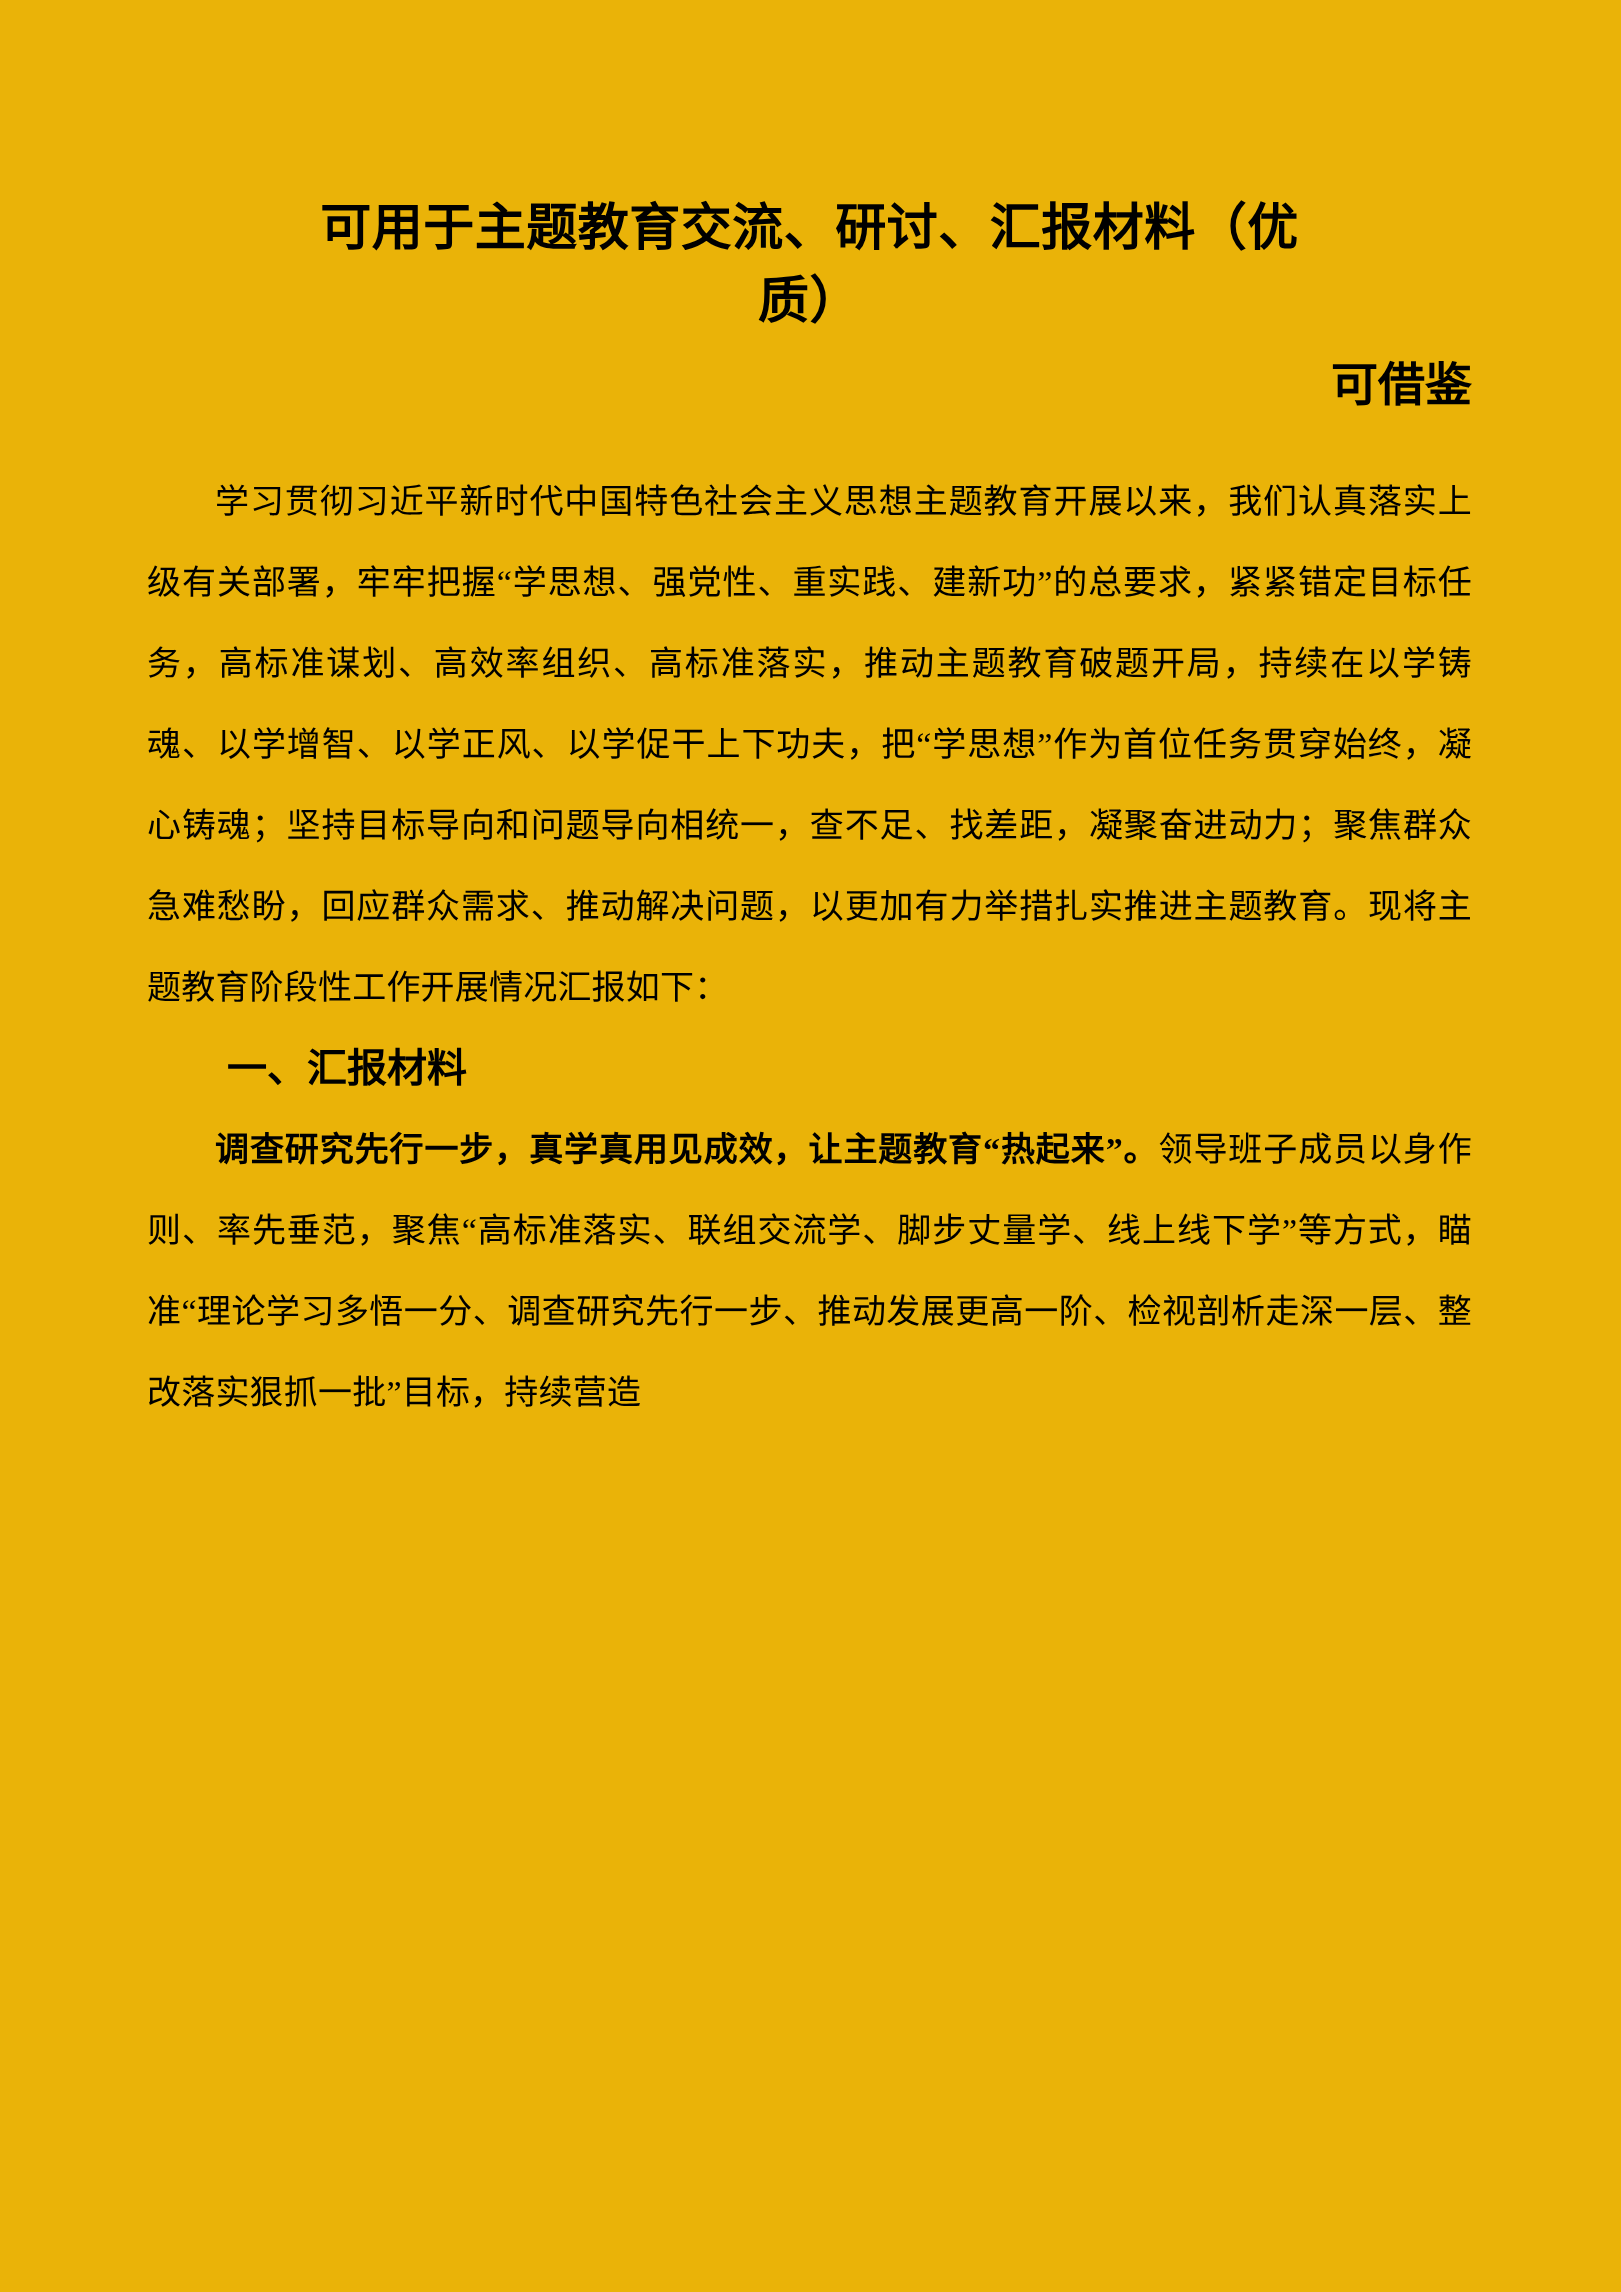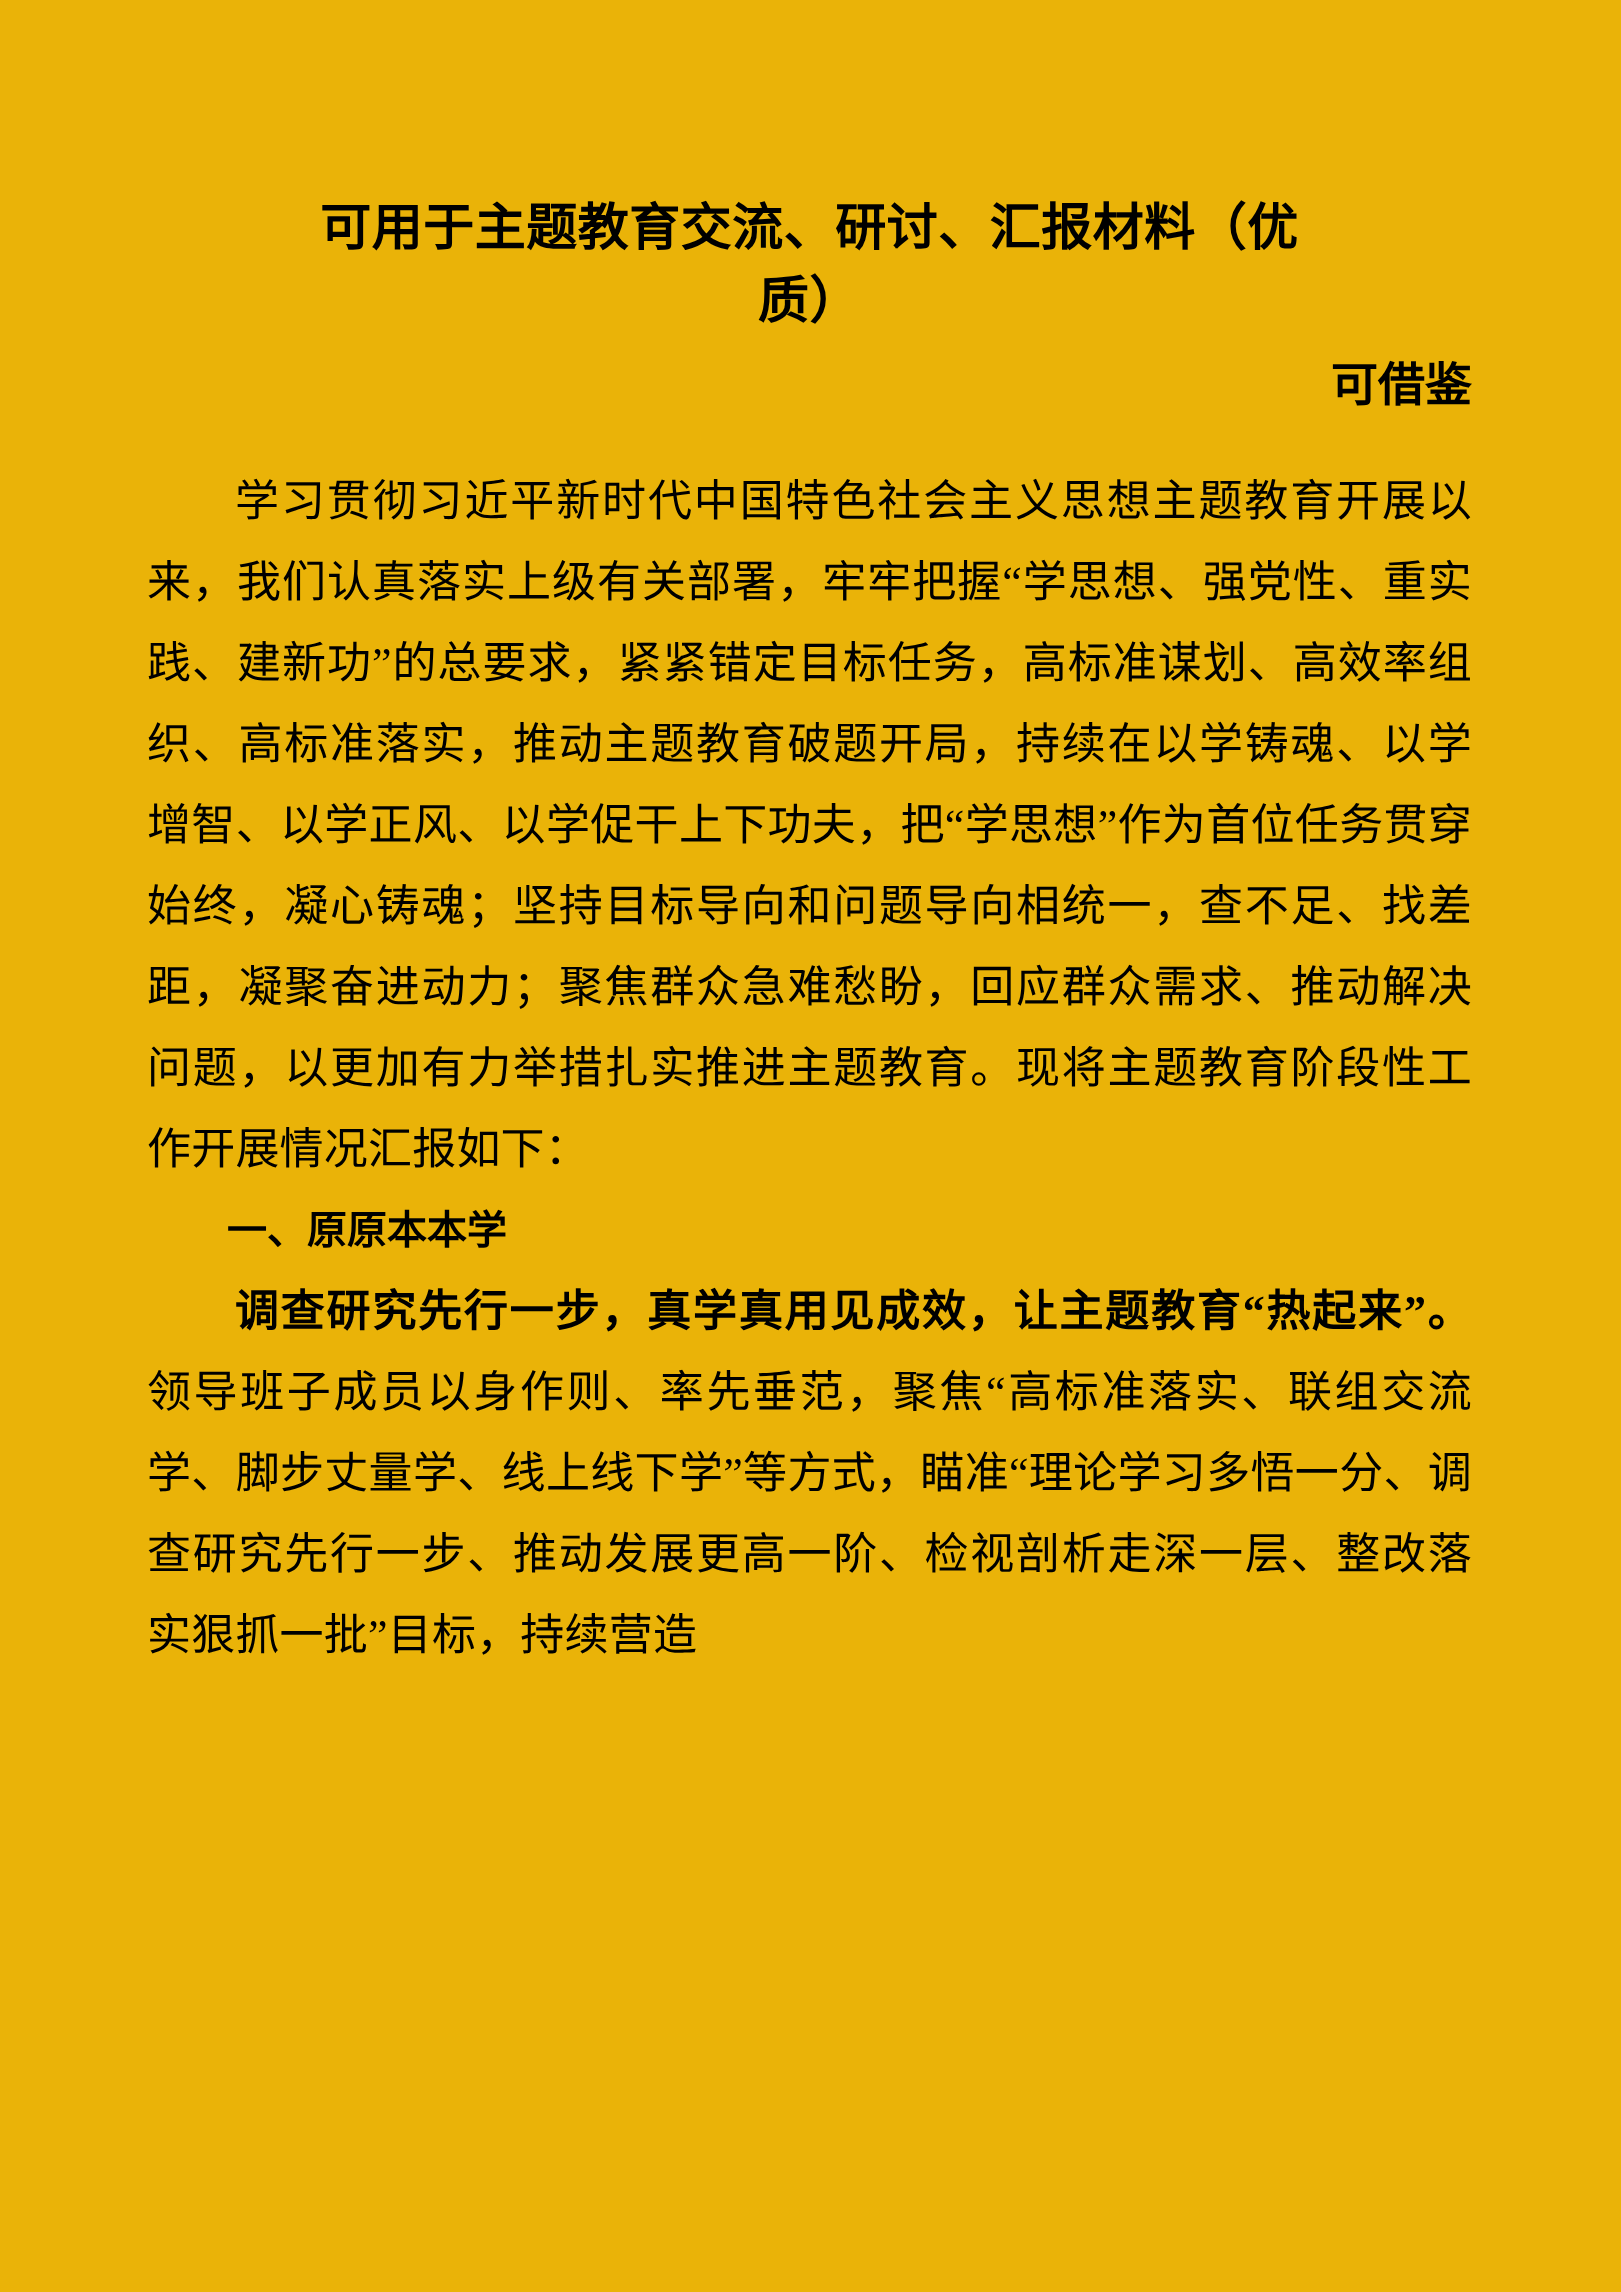--- a/index.html
+++ b/index.html
@@ -46,21 +46,21 @@
     margin: 0;
     padding: 0;
   }
 
   
   .body-wrap {
     margin-top: 29px;
   }
   p.para {
     font-family: "Liberation Serif", "DejaVu Serif", serif;
-    font-size: 44px;
+    font-size: 34px;
     line-height: 81px;
     text-align: justify;
     text-justify: inter-ideograph;
     text-indent: 2em;
     color: #000000;
     margin: 0 0 0 0;
     padding: 0;
     letter-spacing: 0.2px;
     word-break: break-all;
   }
@@ -95,21 +95,21 @@
       <div class="doc-title-sub">可借鉴</div>
     </div>
 
     <div class="body-wrap">
 
       <p class="para kai">
         <span>学习贯彻习近平新时代中国特色社会主义思想主题教育开展以来，我们认真落实上级有关部署，牢牢把握“学思想、强党性、重实践、建新功”的总要求，紧紧错定目标任务，高标准谋划、高效率组织、高标准落实，推动主题教育破题开局，持续在以学铸魂、以学增智、以学正风、以学促干上下功夫，把“学思想”作为首位任务贯穿始终，凝心铸魂；坚持目标导向和问题导向相统一，查不足、找差距，凝聚奋进动力；聚焦群众急难愁盼，回应群众需求、推动解决问题，以更加有力举措扎实推进主题教育。现将主题教育阶段性工作开展情况汇报如下：</span>
       </p>
 
       <p class="heading">
-        <span>一、原原本本学</span>
+        <span>一、汇报材料</span>
       </p>
 
       <p class="para kai">
         <span class="lead">调查研究先行一步，真学真用见成效，让主题教育“热起来”。</span><span>领导班子成员以身作则、率先垂范，聚焦“高标准落实、联组交流学、脚步丈量学、线上线下学”等方式，瞄准“理论学习多悟一分、调查研究先行一步、推动发展更高一阶、检视剖析走深一层、整改落实狠抓一批”目标，持续营造</span>
       </p>
 
     </div>
   </div>
 </div>
 

